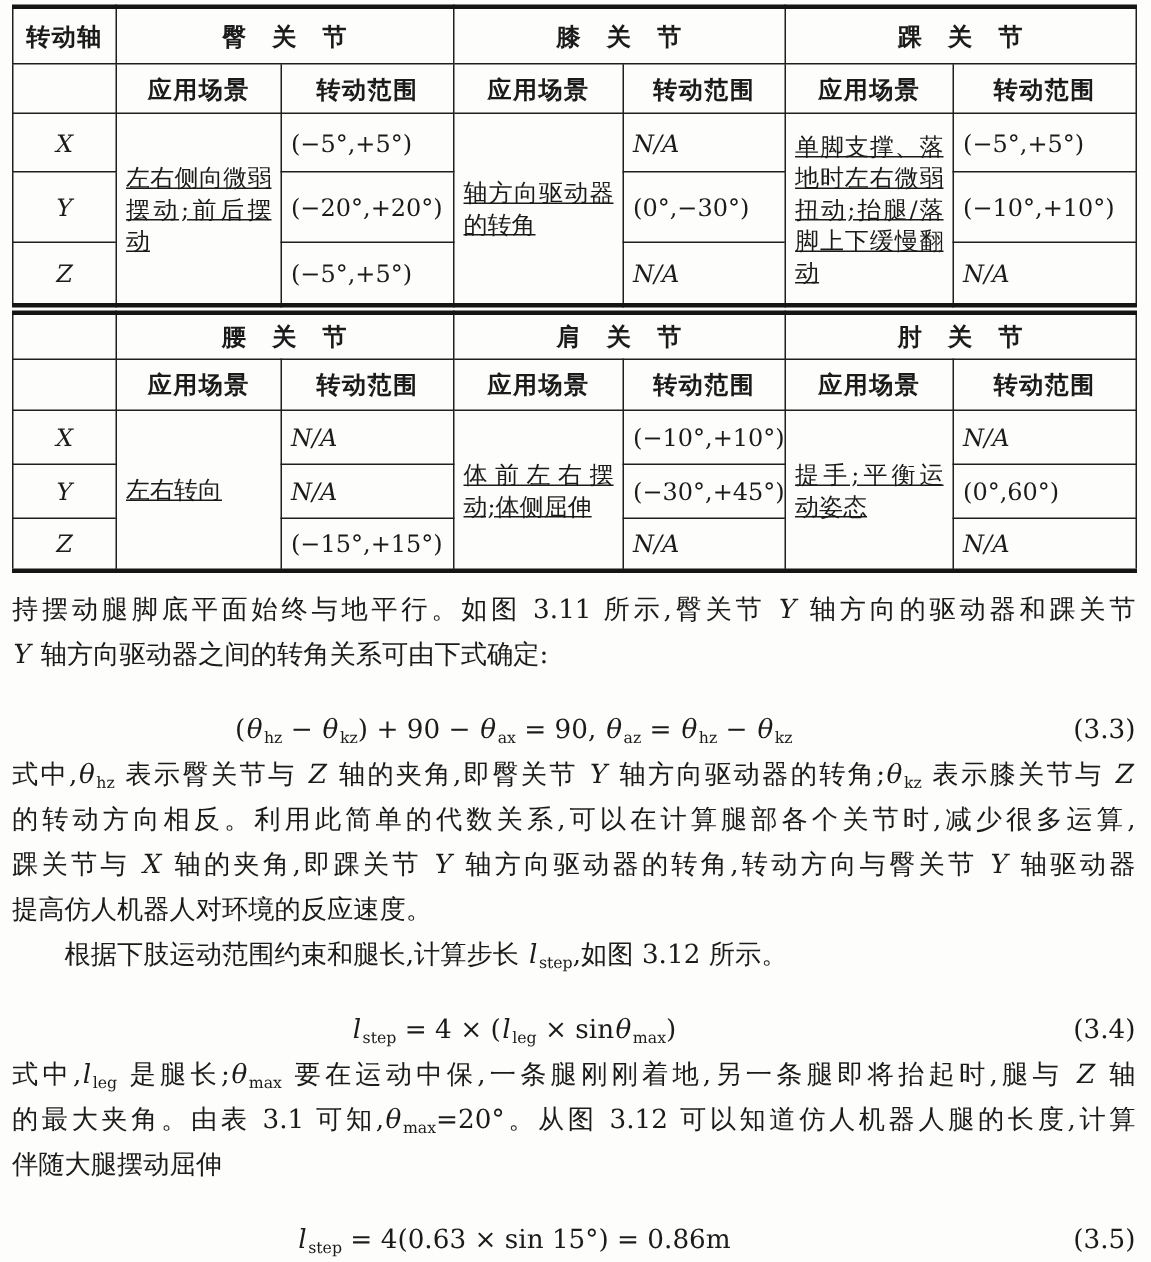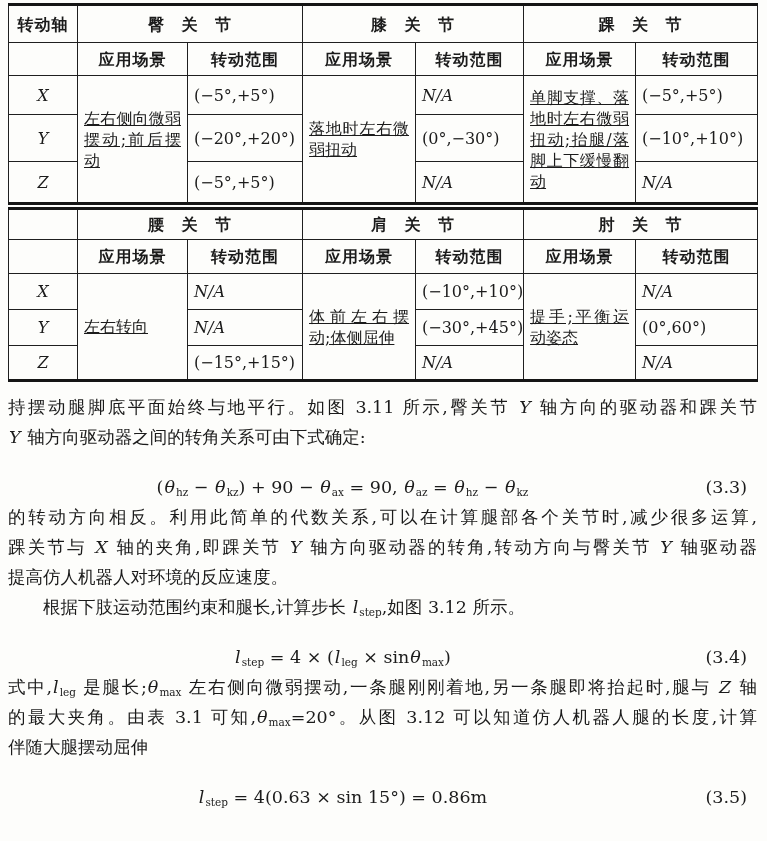--- a/index.html
+++ b/index.html
@@ -87,21 +87,21 @@
   .v{font-style:italic;font-family:"DejaVu Serif","Liberation Serif",serif;padding:0 1px;}
   .sb{font-size:10.5px;vertical-align:-3px;letter-spacing:0;}
   .eqline{
     position:relative;
     line-height:30px;height:30px;
     text-align:center;
     font-size:17.5px;
     margin-top:20px;
   }
   .eq{display:inline-block;transform:translateX(-40px);}
-  .eqlabel{position:absolute;right:10px;top:0;}
+  .eqlabel{position:absolute;right:0;top:0;}
 </style>
 </head>
 <body>
 
 <div class="page">
   <table class="jtable" id="t1">
       <colgroup>
         <col style="width: 69px;">
         <col style="width: 110px;">
         <col style="width: 115px;">
@@ -123,21 +123,21 @@
           <td class="chead">转动范围</td>
           <td class="chead">应用场景</td>
           <td class="chead">转动范围</td>
           <td class="chead">应用场景</td>
           <td class="chead">转动范围</td>
         </tr>
         <tr class="drow r0">
           <td class="axis">X</td>
           <td class="scene" rowspan="3">左右侧向微弱摆动;前后摆动</td>
           <td class="range">(−5°,+5°)</td>
-          <td class="scene" rowspan="3">落地时左右微弱扭动</td>
+          <td class="scene" rowspan="3">轴方向驱动器的转角</td>
           <td class="range na">N/A</td>
           <td class="scene" rowspan="3">单脚支撑、落地时左右微弱扭动;抬腿/落脚上下缓慢翻动</td>
           <td class="range">(−5°,+5°)</td>
         </tr>
         <tr class="drow r1">
           <td class="axis">Y</td>
           <td class="range">(−20°,+20°)</td>
           <td class="range">(0°,−30°)</td>
           <td class="range">(−10°,+10°)</td>
         </tr>
@@ -195,23 +195,24 @@
           <td class="range">(−15°,+15°)</td>
           <td class="range na">N/A</td>
           <td class="range na">N/A</td>
         </tr>
       </tbody>
     </table>
   <div class="body" id="bodytext">
       <div class="tline full"><span>持摆动腿脚底平面始终与地平行。如图 3.11 所示,臀关节 </span><span class="v">Y</span><span> 轴方向的驱动器和踝关节</span></div>
       <div class="tline"><span class="v">Y</span><span> 轴方向驱动器之间的转角关系可由下式确定:</span></div>
       <div class="eqline"><span class="eq"><span>(</span><span class="v">θ</span><span class="sb">hz</span><span> − </span><span class="v">θ</span><span class="sb">kz</span><span>) + 90 − </span><span class="v">θ</span><span class="sb">ax</span><span> = 90,  </span><span class="v">θ</span><span class="sb">az</span><span> = </span><span class="v">θ</span><span class="sb">hz</span><span> − </span><span class="v">θ</span><span class="sb">kz</span></span><span class="eqlabel">(3.3)</span></div>
+      <div class="tline full"><span>式中,</span><span class="v">θ</span><span class="sb">hz</span><span> 表示臀关节与 </span><span class="v">Z</span><span> 轴的夹角,即臀关节 </span><span class="v">Y</span><span> 轴方向驱动器的转角;</span><span class="v">θ</span><span class="sb">kz</span><span> 表示膝关节与 </span><span class="v">Z</span></div>
       <div class="tline full"><span>的转动方向相反。利用此简单的代数关系,可以在计算腿部各个关节时,减少很多运算,</span></div>
       <div class="tline full"><span>踝关节与 </span><span class="v">X</span><span> 轴的夹角,即踝关节 </span><span class="v">Y</span><span> 轴方向驱动器的转角,转动方向与臀关节 </span><span class="v">Y</span><span> 轴驱动器</span></div>
       <div class="tline"><span>提高仿人机器人对环境的反应速度。</span></div>
       <div class="tline ind"><span>根据下肢运动范围约束和腿长,计算步长 </span><span class="v">l</span><span class="sb">step</span><span>,如图 3.12 所示。</span></div>
       <div class="eqline"><span class="eq"><span class="v">l</span><span class="sb">step</span><span> = 4 × (</span><span class="v">l</span><span class="sb">leg</span><span> × sin</span><span class="v">θ</span><span class="sb">max</span><span>)</span></span><span class="eqlabel">(3.4)</span></div>
-      <div class="tline full"><span>式中,</span><span class="v">l</span><span class="sb">leg</span><span> 是腿长;</span><span class="v">θ</span><span class="sb">max</span><span> 左右侧向微弱摆动,一条腿刚刚着地,另一条腿即将抬起时,腿与 </span><span class="v">Z</span><span> 轴</span></div>
+      <div class="tline full"><span>式中,</span><span class="v">l</span><span class="sb">leg</span><span> 是腿长;</span><span class="v">θ</span><span class="sb">max</span><span> 要在运动中保,一条腿刚刚着地,另一条腿即将抬起时,腿与 </span><span class="v">Z</span><span> 轴</span></div>
       <div class="tline full"><span>的最大夹角。由表 3.1 可知,</span><span class="v">θ</span><span class="sb">max</span><span>=20°。从图 3.12 可以知道仿人机器人腿的长度,计算</span></div>
       <div class="tline"><span>伴随大腿摆动屈伸</span></div>
       <div class="eqline"><span class="eq"><span class="v">l</span><span class="sb">step</span><span> = 4(0.63 × sin 15°) = 0.86m</span></span><span class="eqlabel">(3.5)</span></div>
     </div>
 </div>
 
 </body></html>

